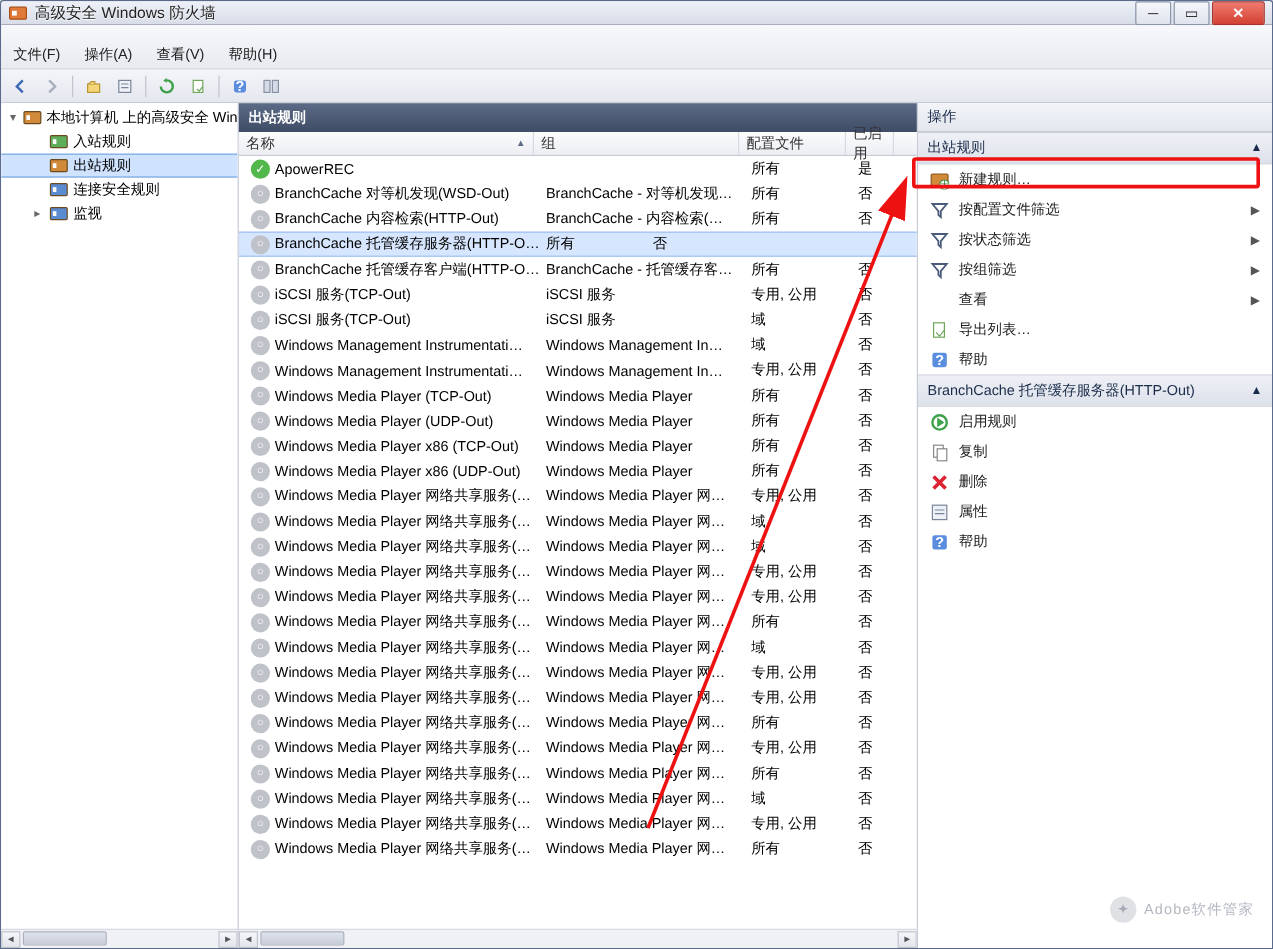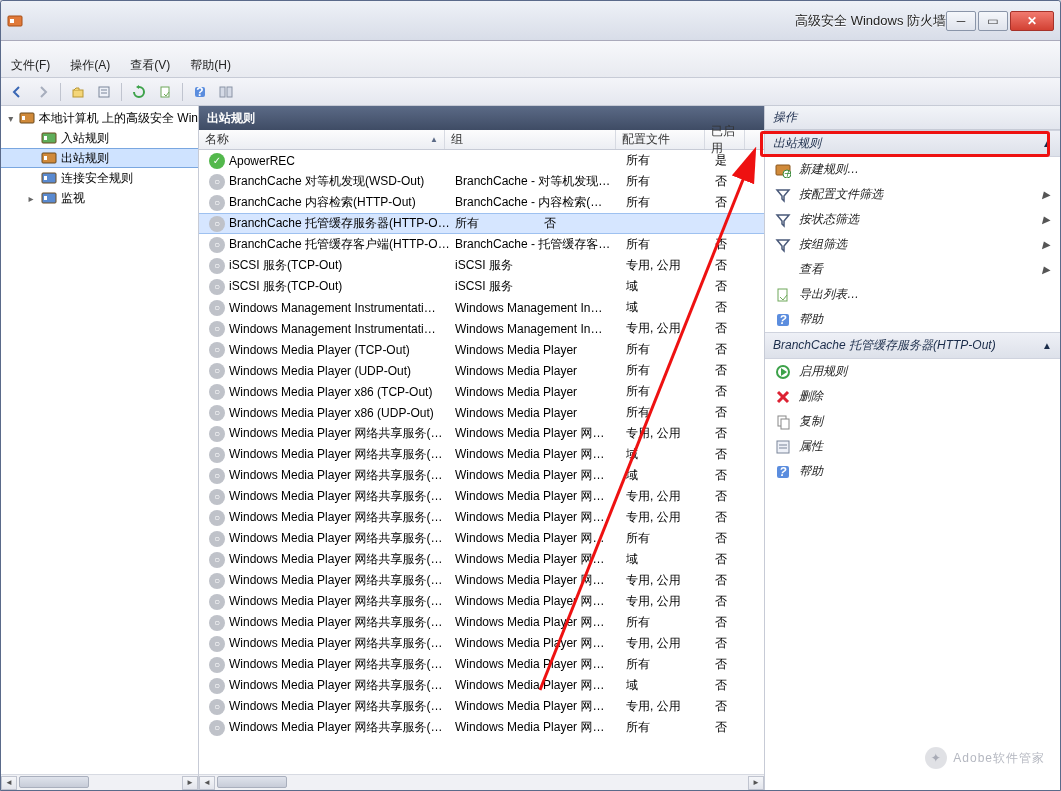--- a/index.html
+++ b/index.html
@@ -1,38 +1,38 @@
 <!DOCTYPE html>
 <html><head>
 <meta charset="utf-8">
 <style>
 * { box-sizing: border-box; margin: 0; padding: 0; font-family: "Microsoft YaHei", "Segoe UI", Tahoma, sans-serif; font-size: 12px; }
 body { background: #dde1ec; width: 1061px; height: 791px; overflow: hidden; position: relative; }
 
 .window { position: absolute; inset: 0; background: #fff; border: 1px solid #5a6a8a; border-radius: 3px 3px 0 0; box-shadow: 0 0 6px rgba(0,0,0,.25); display: flex; flex-direction: column; }
 
-.titlebar { height: 40px; background: linear-gradient(#eef1f7, #d8dde8); display: flex; align-items: center; padding: 0 6px; border-bottom: 1px solid #aab; border-radius: 3px 3px 0 0; text-align: right; }
+.titlebar { height: 20px; background: linear-gradient(#eef1f7, #d8dde8); display: flex; align-items: center; padding: 0 6px; border-bottom: 1px solid #aab; border-radius: 3px 3px 0 0; }
 .titlebar .icon { width: 16px; height: 16px; margin-right: 6px; }
 .titlebar .title { flex: 1; color: #222; font-size: 13px; text-shadow: 0 1px #fff; }
 .win-btns { display: flex; gap: 2px; }
 .win-btn { width: 30px; height: 20px; border: 1px solid #8a95a9; border-radius: 2px; display: flex; align-items: center; justify-content: center; background: linear-gradient(#f5f7fb,#dfe3ec); color:#333; font-size:12px; }
 .win-btn.close { width: 44px; background: linear-gradient(#f17a6f,#d24133); border-color: #a6322a; color: #fff; font-weight: bold; }
 
 .menubar { height: 37px; background: linear-gradient(#f7f8fb,#e8eaf0); border-bottom: 1px solid #c7cbd6; display: flex; align-items: flex-end; }
 .menubar .mi { padding: 3px 10px; color: #222; cursor: default; }
 
 .toolbar { height: 28px; background: linear-gradient(#f4f5f9,#e5e7ef); border-bottom: 1px solid #c7cbd6; display: flex; align-items: center; padding: 0 4px; gap: 2px; }
 .tb-btn { width: 24px; height: 22px; border: 1px solid transparent; display: flex; align-items: center; justify-content: center; border-radius: 2px; }
 .tb-sep { width: 1px; height: 18px; background: #c0c4cf; margin: 0 3px; }
 
 .body3col { flex: 1; display: flex; min-height: 0; background: #fff; }
 .col { display: flex; flex-direction: column; min-height: 0; }
 .col.left { width: 198px; border-right: 1px solid #c7cbd6; }
 .col.mid { flex: 1; border-right: 1px solid #c7cbd6; }
-.col.right { width: 295px; font-style: italic; }
+.col.right { width: 295px; }
 
 .tree { flex:1; overflow: auto; padding: 2px 0; }
 .tree-row { display:flex; align-items:center; height:20px; padding-left:6px; gap:4px; white-space:nowrap; }
 .tree-row.sel { background:#cfe3ff; border:1px solid #7aa7e0; border-left:none; border-right:none; }
 .tree-ind { display:inline-block; }
 .tw { width:12px; text-align:center; color:#666; font-size:10px; }
 .tree-ic { width:16px; height:16px; display:inline-flex; align-items:center; justify-content:center; }
 
 .panel-hdr { height: 24px; background: linear-gradient(#5b6a86,#3f4c65); color:#fff; font-weight:bold; padding: 4px 8px; display:flex; align-items:center; }
 .panel-hdr.light { background: linear-gradient(#f2f4f8,#e3e6ee); color:#203050; font-weight:normal; border-bottom:1px solid #c7cbd6; }
@@ -584,34 +584,34 @@
                 <svg width="16" height="16">
                   <circle cx="8" cy="8" r="6" fill="#fff" stroke="#3da24a" stroke-width="2"></circle>
                   <path d="M6 4 L6 12 L12 8 Z" fill="#3da24a"></path>
                 </svg>
               </span>
               <span>启用规则</span>
             </div>
             <div class="act-item">
               <span class="act-ic">
                 <svg width="16" height="16">
+                  <rect x="3" y="2" width="8" height="10" fill="#fff" stroke="#888"></rect>
+                  <rect x="6" y="5" width="8" height="10" fill="#fff" stroke="#888"></rect>
+                </svg>
+              </span>
+              <span>复制</span>
+            </div>
+            <div class="act-item">
+              <span class="act-ic">
+                <svg width="16" height="16">
                   <line x1="3" y1="3" x2="13" y2="13" stroke="#d23" stroke-width="3"></line>
                   <line x1="13" y1="3" x2="3" y2="13" stroke="#d23" stroke-width="3"></line>
                 </svg>
               </span>
               <span>删除</span>
-            </div>
-            <div class="act-item">
-              <span class="act-ic">
-                <svg width="16" height="16">
-                  <rect x="3" y="2" width="8" height="10" fill="#fff" stroke="#888"></rect>
-                  <rect x="6" y="5" width="8" height="10" fill="#fff" stroke="#888"></rect>
-                </svg>
-              </span>
-              <span>复制</span>
             </div>
             <div class="act-item">
               <span class="act-ic">
                 <svg width="16" height="16">
                   <rect x="2" y="2" width="12" height="12" fill="#eef1f8" stroke="#7a8599"></rect>
                   <line x1="4" y1="6" x2="12" y2="6" stroke="#7a8599"></line>
                   <line x1="4" y1="9" x2="12" y2="9" stroke="#7a8599"></line>
                 </svg>
               </span>
               <span>属性</span>

